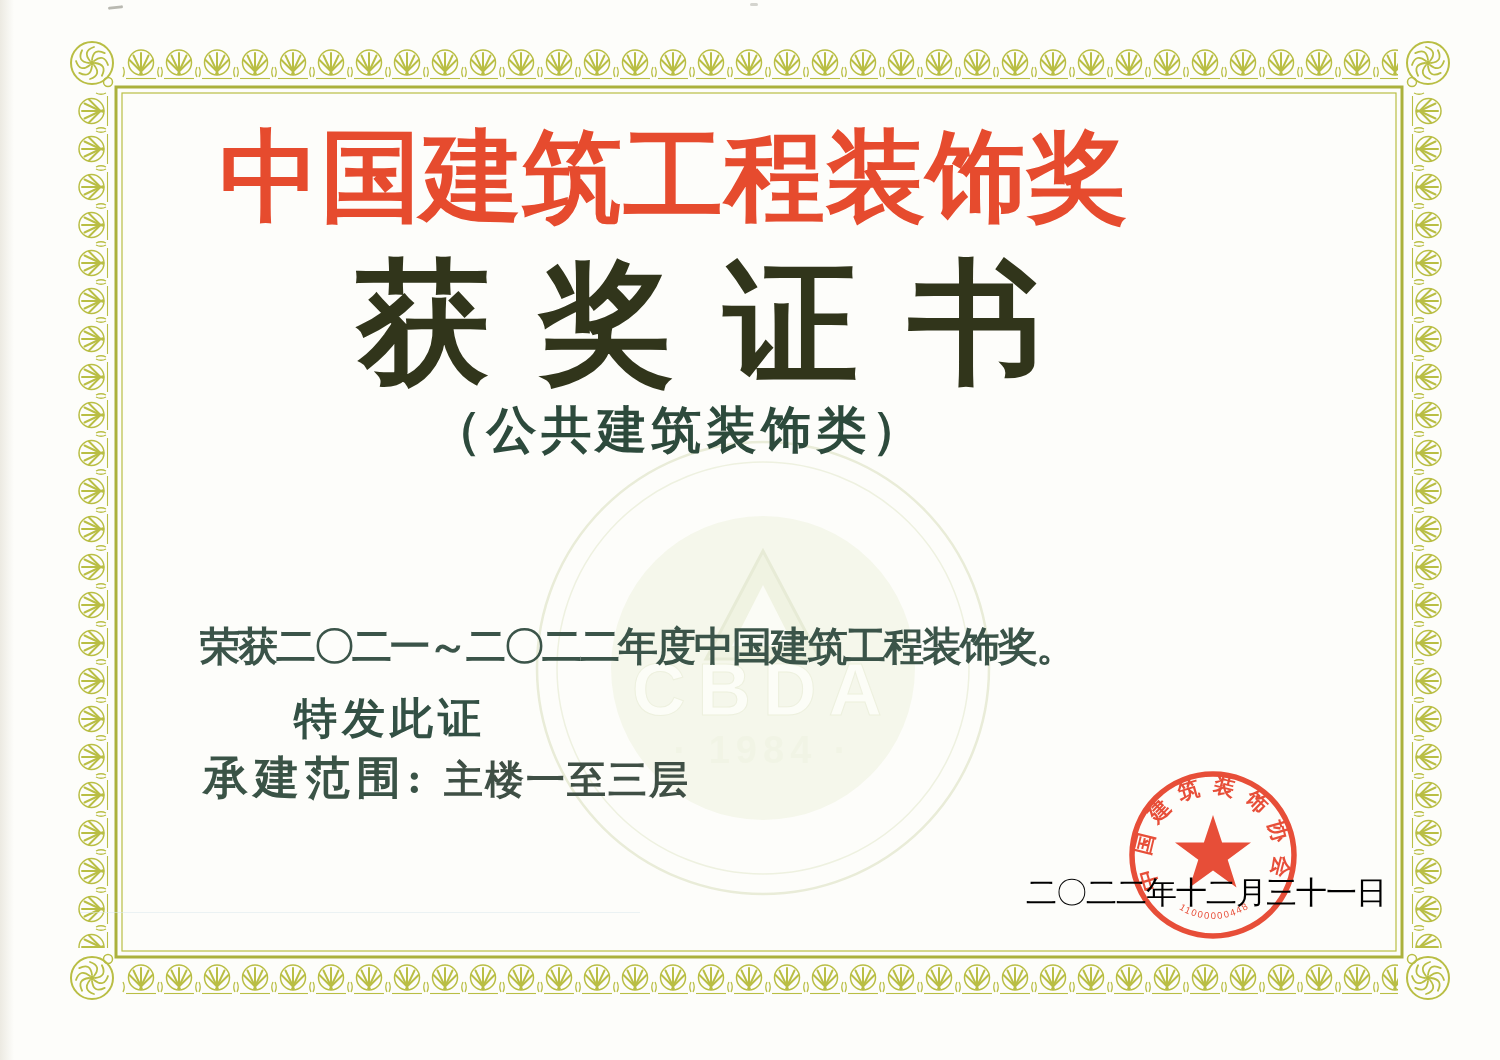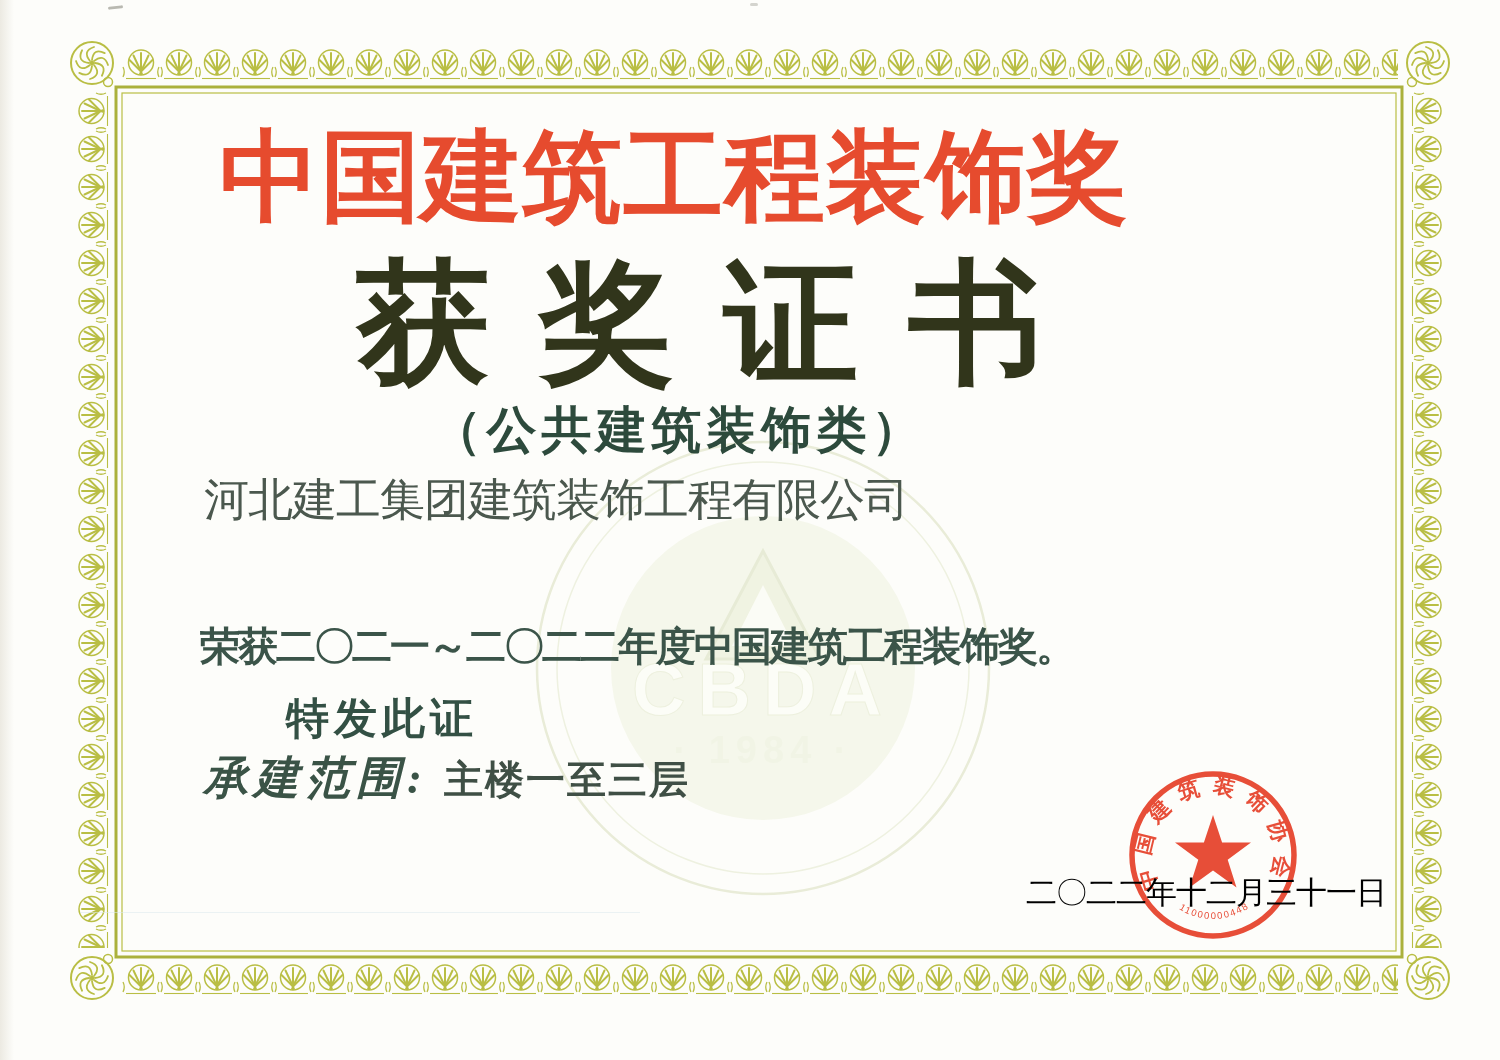--- a/index.html
+++ b/index.html
@@ -35,25 +35,25 @@
     color:#4b584e;font-family:"Liberation Serif","DejaVu Serif",serif;letter-spacing:-1px;}
 
   .body-line1{top:552px;left:292px;display:flex;align-items:baseline;}
   .b-intro{font-size:44px;font-weight:700;color:#2d5244;letter-spacing:1px;}
   .b-project{font-size:36px;color:#414f48;letter-spacing:-2px;margin-left:14px;
     font-family:"Liberation Serif","DejaVu Serif",serif;}
   .b-suffix{font-size:44px;font-weight:700;color:#2d5244;margin-left:30px;}
 
   .body-line2{top:620px;left:200px;font-size:40px;font-weight:700;
     color:#3b5449;letter-spacing:-2px;line-height:1.3;}
-  .issue{top:690px;left:286px;font-size:43px;font-weight:700;
+  .issue{top:690px;left:294px;font-size:43px;font-weight:700;
     color:#335044;letter-spacing:5px;}
   .scope{top:748px;left:203px;display:flex;align-items:baseline;}
   .scope-label{font-size:45px;color:#3a5346;letter-spacing:6px;
-    font-family:"Liberation Serif","DejaVu Serif",serif;font-weight:600;font-style:italic;}
+    font-family:"Liberation Serif","DejaVu Serif",serif;font-weight:600;}
   .scope-value{font-size:39px;color:#3f4f45;letter-spacing:2px;margin-left:16px;
     font-family:"Liberation Serif","DejaVu Serif",serif;font-weight:600;}
   .date{top:872px;left:1026px;font-size:31px;font-weight:500;
     color:#000000;letter-spacing:-1px;z-index:5;}
 </style>
 </head>
 <body>
 
 <div class="page">
 
@@ -132,21 +132,20 @@
       <textPath href="#sealNum" startOffset="3">1100000044869</textPath>
     </text>
   </svg>
 
   <div class="txt center award-title">中国建筑工程装饰奖</div>
 
   <div class="txt center doc-title">获奖证书</div>
 
   <div class="txt center category">（公共建筑装饰类）</div>
 
-  <div class="txt company">河北建工集团建筑装饰工程有限公司</div>
 
 
   <div class="txt body-line2">荣获二〇二一～二〇二二年度中国建筑工程装饰奖。</div>
 
   <div class="txt issue">特发此证</div>
 
   <div class="txt scope">
     <span class="scope-label">承建范围:</span>
     <span class="scope-value">主楼一至三层</span>
   </div>

